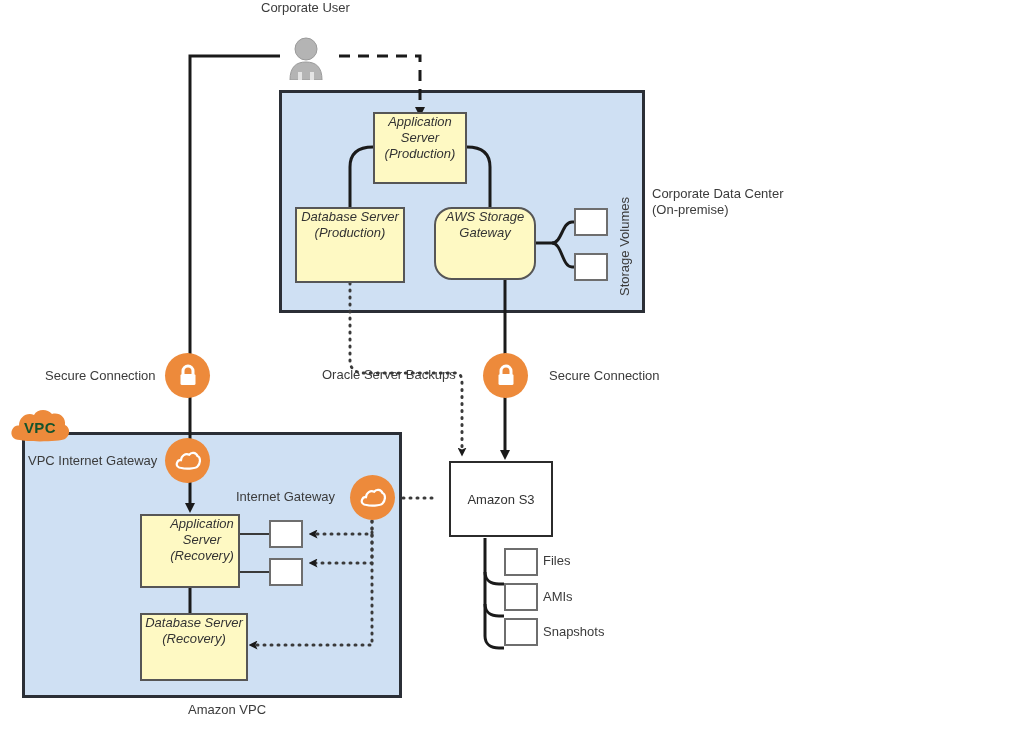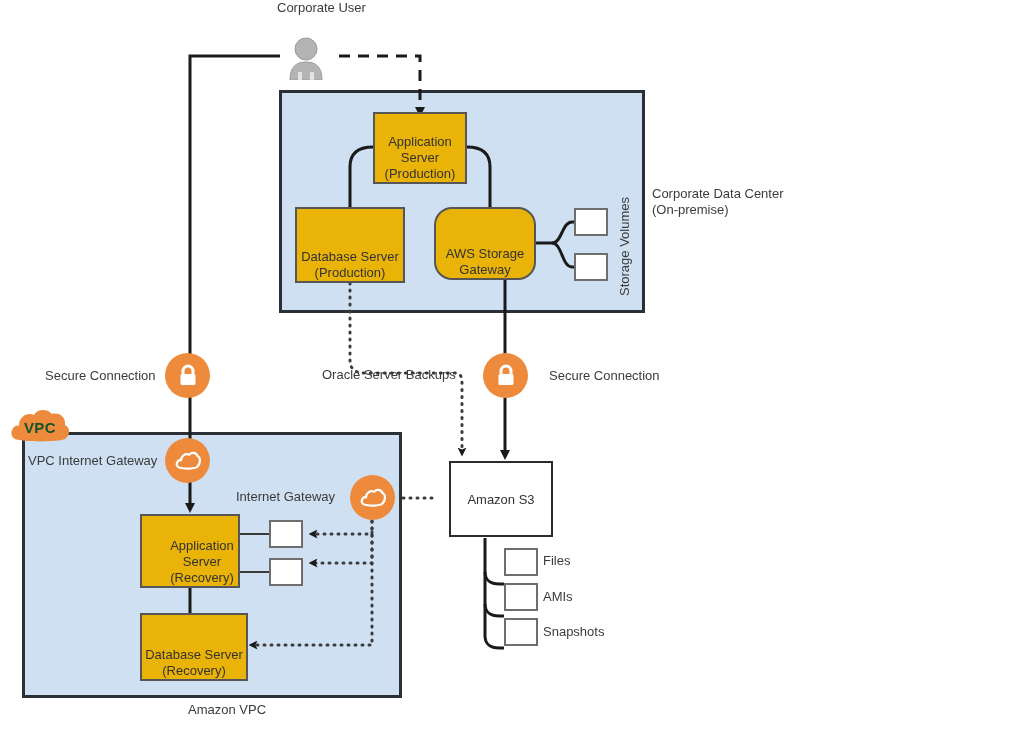--- a/index.html
+++ b/index.html
@@ -20,30 +20,31 @@
   }
   svg.layer {
     position: absolute;
     left: 0;
     top: 0;
     width: 1016px;
     height: 736px;
   }
   .node-box {
     position: absolute;
-    background: #eab308;
+    background: #fef9c3;
     border: 2px solid #565656;
     box-sizing: border-box;
     display: flex;
-    align-items: flex-end;
+    align-items: flex-start;
     justify-content: center;
     text-align: center;
     font-size: 13px;
     line-height: 16px;
     color: #333333;
+    font-style: italic;
   }
   .plain-box {
     position: absolute;
     background: #ffffff;
     border: 2px solid #6e6e6e;
     box-sizing: border-box;
   }
   .s3-box {
     position: absolute;
     background: #ffffff;
@@ -184,21 +185,21 @@
   </svg>
 
   <div class="person-icon" style="left:287px; top:36px; width:38px; height:44px;">
     <svg width="38" height="44" viewBox="0 0 38 44">
       <circle cx="19" cy="13" r="11" fill="#b4b4b4" stroke="#9a9a9a" stroke-width="1"></circle>
       <path d="M3,44 C3,31 9,26 19,26 C29,26 35,31 35,44 Z" fill="#b4b4b4" stroke="#9a9a9a" stroke-width="1"></path>
       <rect x="11" y="36" width="4" height="8" fill="#e4e4e4"></rect>
       <rect x="23" y="36" width="4" height="8" fill="#e4e4e4"></rect>
     </svg>
   </div>
-  <div class="label" style="left:261px; top:0px; width:120px;margin-left:16px;">Corporate User</div>
+  <div class="label" style="left:261px; top:0px; width:120px;">Corporate User</div>
 
   <div class="node-box" style="left:373px; top:112px; width:94px; height:72px;">
     <span>Application
 Server
 (Production)</span>
   </div>
 
   <div class="node-box" style="left:295px; top:207px; width:110px; height:76px;">
     <span>Database
 Server

